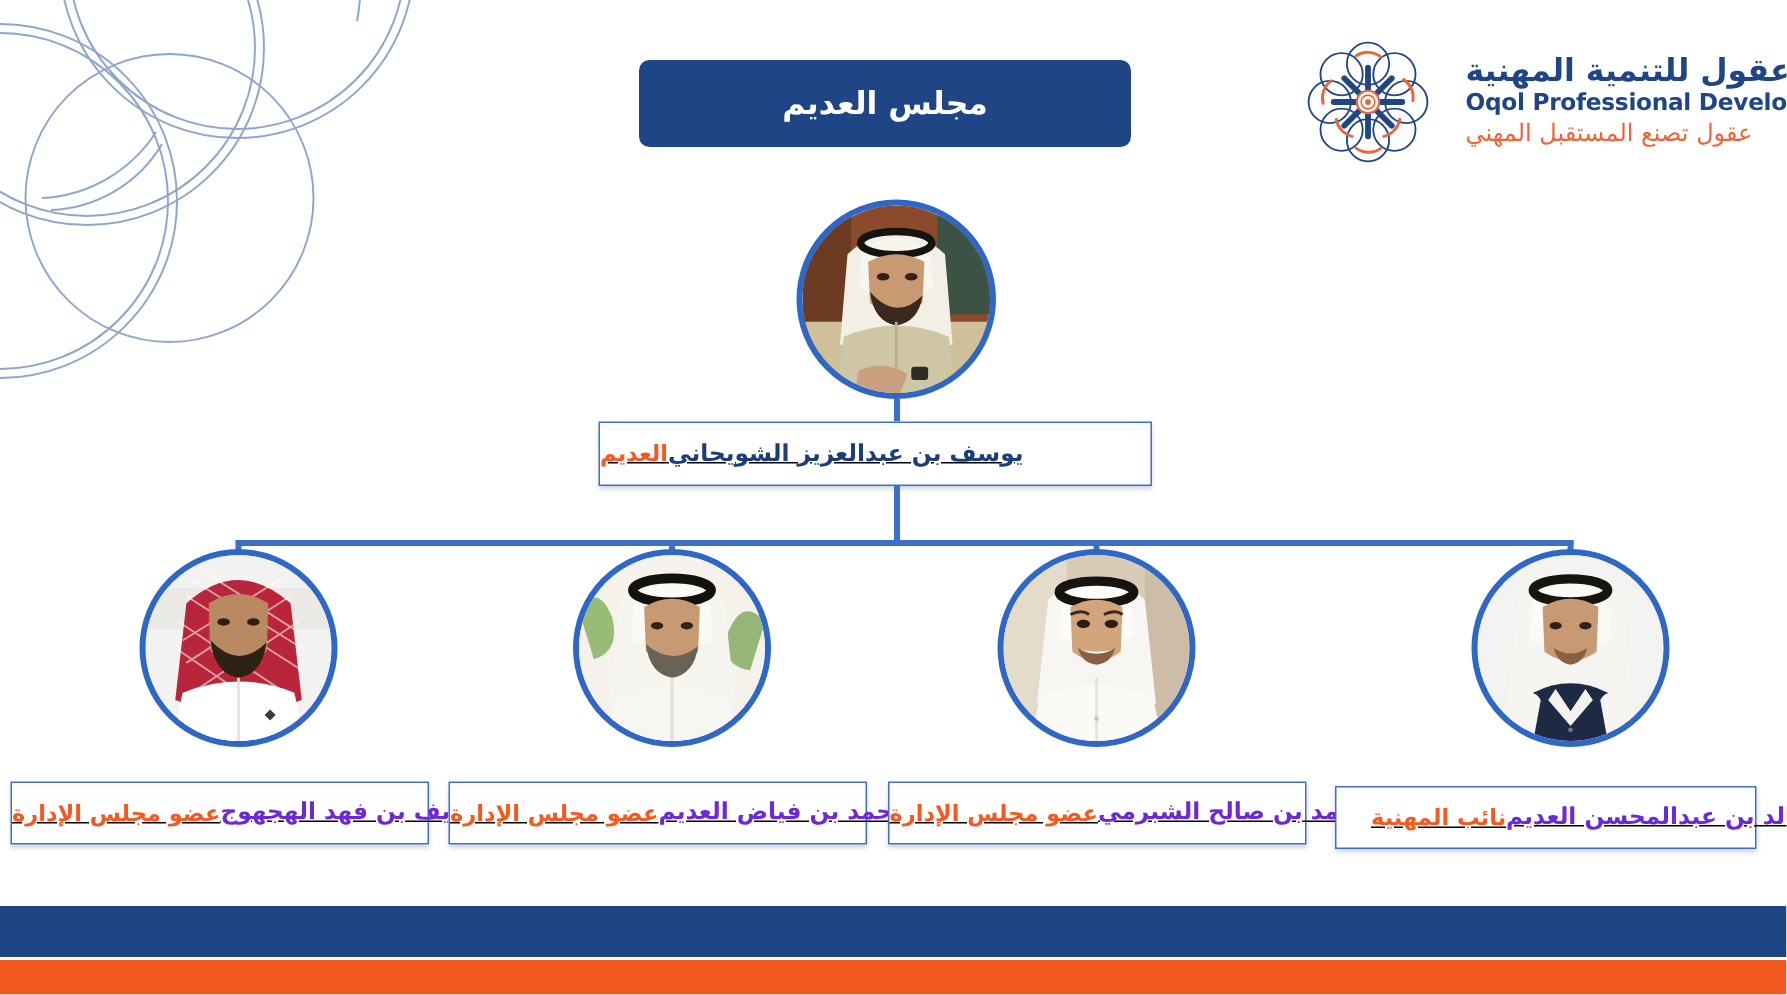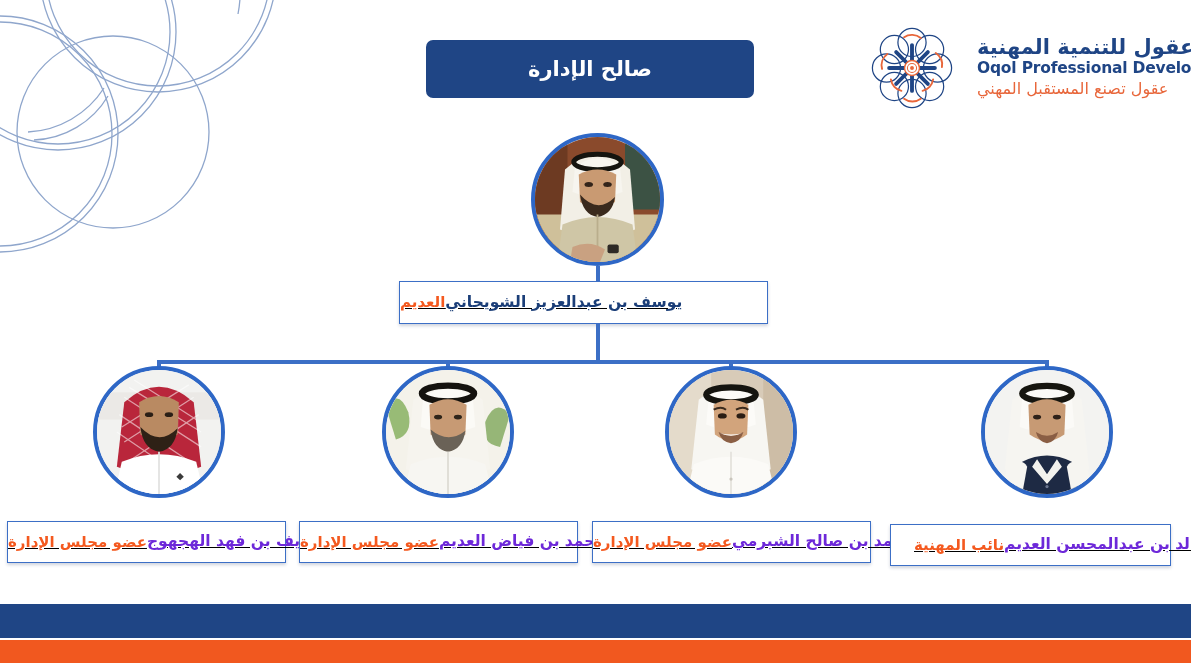--- a/index.html
+++ b/index.html
@@ -80,21 +80,21 @@
       <path d="M52 48 A112 112 0 0 1 228 64"></path>
       <path d="M18 182 A96 96 0 0 1 40 96"></path>
       <path d="M26 188 A90 90 0 0 1 48 104"></path>
       <path d="M120 250 A96 96 0 0 0 196 206"></path>
       <path d="M126 258 A90 90 0 0 0 200 214"></path>
       <path d="M286 16 A118 118 0 0 1 330 132"></path>
     </g>
   </svg>
 
   <div class="title-banner">
-    <span>صالح الإدارة</span>
+    <span>مجلس العديم</span>
   </div>
 
   <div class="logo">
     <svg class="logo-mark" viewBox="0 0 100 100">
       <g fill="none" stroke="#1F4585" stroke-width="1.4">
         <circle cx="50" cy="21" r="16"></circle>
           <circle cx="70" cy="29" r="16"></circle>
         <circle cx="79" cy="50" r="16"></circle>
           <circle cx="70" cy="71" r="16"></circle>
         <circle cx="50" cy="79" r="16"></circle>

